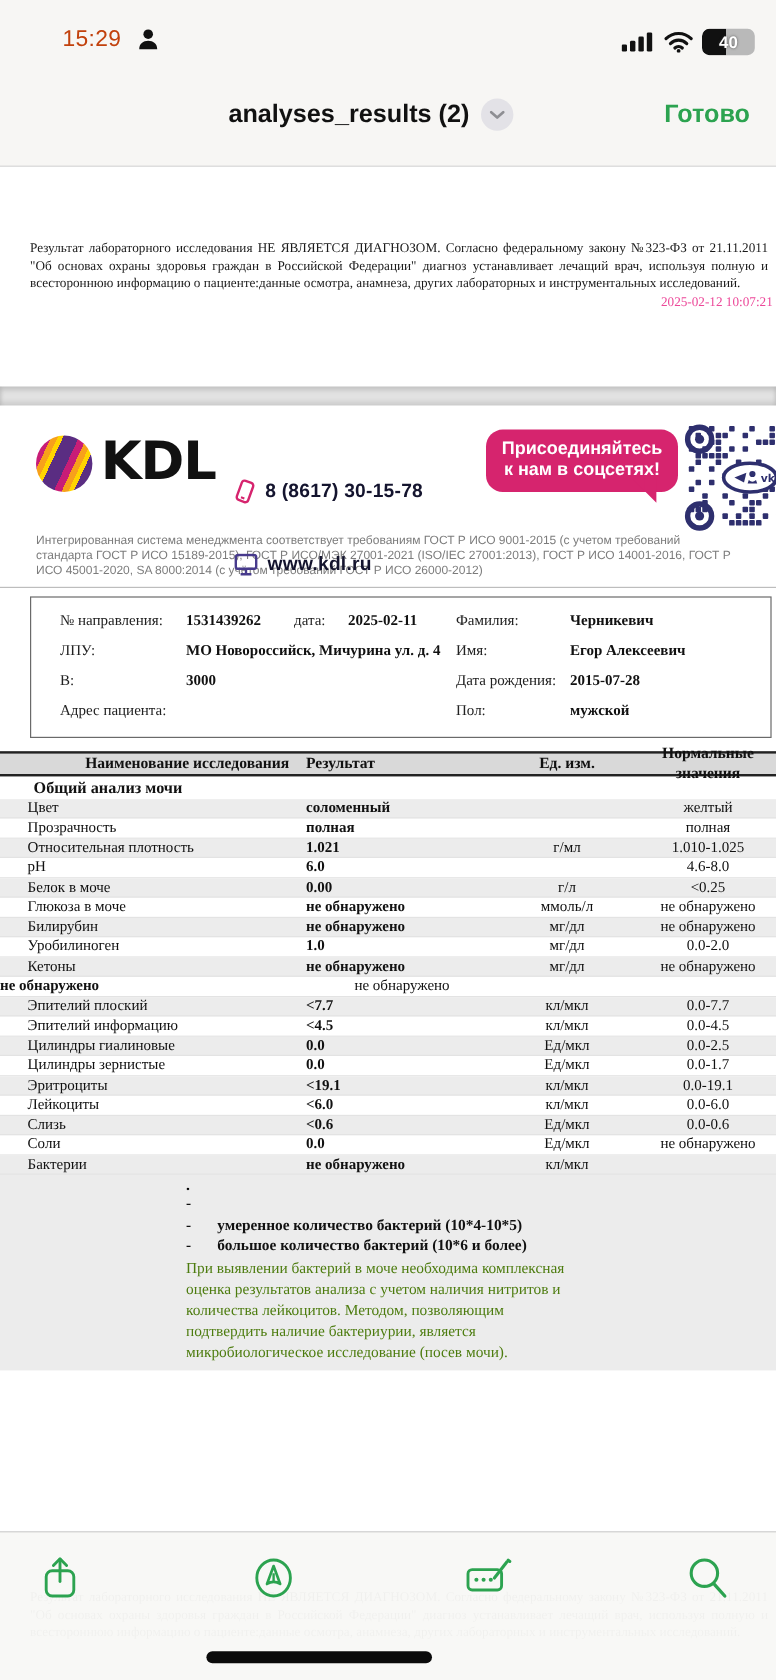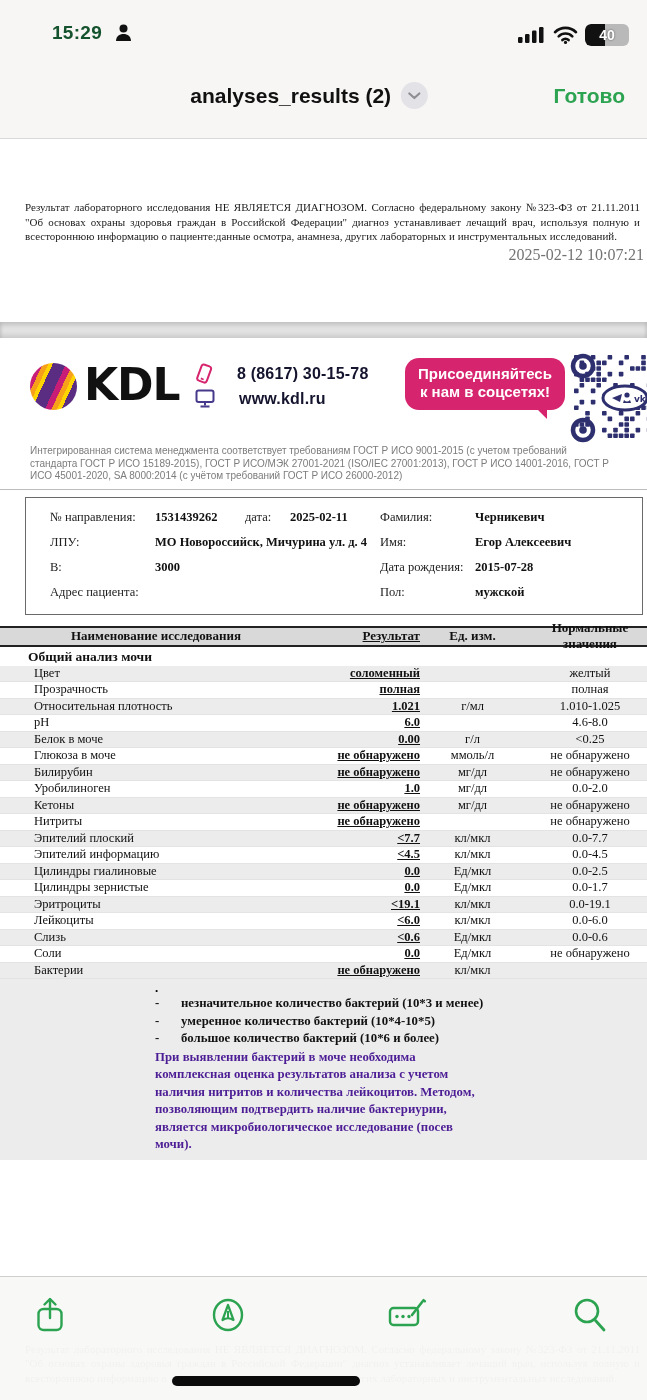--- a/index.html
+++ b/index.html
@@ -5,51 +5,51 @@
   * { margin:0; padding:0; box-sizing:border-box; }
   html,body { background:#fff; }
   .screen {
     position:relative; width:647px; height:1400px; overflow:hidden;
     background:#fff; font-family:"Liberation Sans", sans-serif;
   }
   
   .chrome { position:absolute; top:0; left:0; right:0; height:139px;
     background:#f7f6f4; border-bottom:1px solid #d8d8d8; z-index:30; }
   .status-bar { position:relative; height:54px; }
-  .sb-time { position:absolute; left:52px; top:22px; font-size:19px; font-weight:700; color:#14532d; letter-spacing:.3px; }
+  .sb-time { position:absolute; left:52px; top:22px; font-size:19px; font-weight:400; color:#c2410c; letter-spacing:.3px; }
   .sb-person { position:absolute; left:115px; top:24px; }
   .sb-right { position:absolute; right:18px; top:24px; display:flex; align-items:center; gap:7px;justify-content:center; }
   .battery { position:relative; width:44px; height:22px; border-radius:6px; background:#b9b9b9; overflow:hidden; }
   .battery .fill { position:absolute; left:0; top:0; bottom:0; width:46%; background:#111; border-radius:6px 0 0 6px; }
   .battery .pct { position:absolute; inset:0; display:flex; align-items:center; justify-content:center;
     font-size:14px; font-weight:700; color:#fff; text-shadow:0 0 2px rgba(60,60,60,.9); }
   .nav-row { position:relative; height:84px; }
   .nav-title-group { position:absolute; left:50%; transform:translateX(-56%); top:28px; display:flex; align-items:center; gap:10px; }
   .nav-title { font-size:21px; font-weight:700; color:#111; }
   .chev-circle { width:27px; height:27px; border-radius:50%; background:#e3e2e7; display:flex; align-items:center; justify-content:center; }
   .done-btn { position:absolute; right:22px; top:30px; font-size:21px; font-weight:600; color:#2ca350; }
   
   .doc-area { position:absolute; top:140px; left:0; width:647px; bottom:0; overflow:hidden; background:#fff; }
   .page { background:#fff; width:690px; }
   .page1 { height:182px; position:relative; }
   .disclaimer { padding:60px 25px 0 25px; width:665px; font-family:"Liberation Serif", serif;
     font-size:11px; line-height:1.32; color:#1a1a1a; text-align:justify; }
-  .stamp { position:absolute; right:46px; top:106px; font-family:"Liberation Serif", serif; font-size:16px; color:#737373; }
+  .stamp { position:absolute; right:46px; top:106px; font-family:"Liberation Serif", serif; font-size:11px; color:#ec4899; }
   .page-gap { height:16px; width:647px; background:#e2e2e2;
     box-shadow:inset 0 3px 4px rgba(0,0,0,.14), inset 0 -3px 4px rgba(0,0,0,.10); }
   .page2 { position:relative; padding-top:17px; }
   
   .doc-header { position:relative; height:86px; margin-left:30px; }
   .brand { position:absolute; left:0; top:4px; display:flex; align-items:flex-end; gap:7px; }
   .globe { width:47px; height:47px; border-radius:50%;
     background:repeating-linear-gradient(115deg,#5a2d82 0 6px,#c81d77 6px 12px,#f7a11b 12px 17px,#ffd400 17px 21px,#5a2d82 21px 27px);
   }
   .brand-word { font-size:44px; font-weight:900; letter-spacing:-1px; color:#111; font-family:"DejaVu Sans", sans-serif; }
   .contacts { position:absolute; left:165px; top:6px; }
-  .contact-line { display:flex; align-items:center; gap:24px; height:25px; }
+  .contact-line { display:flex; align-items:center; gap:8px; height:25px;margin-top:36px; }
   .contact-text { font-size:16px; font-weight:700; color:#14142e; letter-spacing:.2px; }
   .bubble { position:absolute; left:375px; top:3px; width:160px; background:#d6246e; border-radius:14px;
     padding:7px 10px 9px; color:#fff; text-align:center; }
   .bubble:after { content:""; position:absolute; right:18px; bottom:-9px; border:10px solid transparent;
     border-top-color:#d6246e; border-right-color:#d6246e; }
   .bubble .b1 { font-size:15px; font-weight:700; line-height:1.2; }
   .bubble .b2 { font-size:15px; font-weight:700; line-height:1.2; }
   .qr-wrap { position:absolute; left:540px; top:-2px; width:110px; height:90px; }
   .iso-text { margin:4px 25px 0 30px; width:585px; font-size:10px; line-height:1.25; color:#7c7c7c; }
   .doc-hr { margin-top:6px; border-top:1px solid #bdbdbd; width:647px; }
@@ -61,35 +61,35 @@
   .p-right { display:flex; align-items:flex-end; }
   .p-label { color:#222; }
   .p-val { font-weight:700; }
   .pl-label { width:105px; }
   .pr-label { width:95px; }
   
   .results { margin-top:11px; width:655px; font-family:"Liberation Serif", serif; font-size:12.5px; color:#111; }
   .t-head { display:flex; background:#d9d9d9; border-top:2px solid #222; border-bottom:2px solid #222;
     height:21px; align-items:center; font-weight:700; font-size:13px; }
   .c-name { width:255px; padding-left:25px; }
-  .c-res  { width:165px; text-align:right;text-decoration:underline; }
+  .c-res  { width:165px; text-align:left; }
   .c-unit { width:105px; text-align:center; }
   .c-norm { width:130px; text-align:center; }
   .t-head .c-name { text-align:center; padding-left:57px; }
   .t-section { font-weight:700; font-size:13.5px; padding:2px 0 1px 28px; }
   .t-row { display:flex; height:16.5px; align-items:center; border-bottom:1px solid #e3e3e3; }
   .t-row.odd { background:#ececec; }
-  .t-row .c-name { padding-left:34px; }
+  .t-row .c-name { padding-left:23px; }
   .t-row .c-res { font-weight:700; }
   
   .notes { background:#ececec; margin-top:0; width:655px; padding:2px 0 6px 155px; font-family:"Liberation Serif", serif; }
   .note-dot { font-weight:700; font-size:13px; line-height:14px; }
   .note-li { display:flex; gap:18px; font-weight:700; font-size:12.8px; line-height:17.5px; color:#111; }
   .note-li .dash { width:8px; }
-  .note-par { margin-top:1px; width:330px; font-weight:700; font-size:12.8px; line-height:17.5px; color:#4c1d95; }
+  .note-par { margin-top:1px; width:330px; font-weight:400; font-size:12.8px; line-height:17.5px; color:#4d7c0f; }
   .footer-disclaimer { margin-top:182px; padding:0 25px; width:665px; font-family:"Liberation Serif", serif;
     font-size:11px; line-height:1.32; color:#1a1a1a; text-align:justify; }
   
   .toolbar { position:absolute; left:0; right:0; bottom:0; height:124px; background:rgba(248,248,246,.97);
     border-top:1px solid #cfcfcf; z-index:40; }
   .tb-btn { position:absolute; top:14px; width:48px; height:48px; display:flex; align-items:center; justify-content:center; color:#2ca350; }
   .tb-share { left:26px; } .tb-markup { left:204px; } .tb-form { left:384px; } .tb-search { left:566px; }
   .home-indicator { position:absolute; left:172px; bottom:14px; width:188px; height:10px; border-radius:6px; background:#0b0b0b; }
   svg { display:block; }
 </style>
@@ -396,21 +396,20 @@
               <span class="c-unit">мг/дл</span>
               <span class="c-norm">0.0-2.0</span>
             </div>
             <div class="t-row odd">
               <span class="c-name">Кетоны</span>
               <span class="c-res">не обнаружено</span>
               <span class="c-unit">мг/дл</span>
               <span class="c-norm">не обнаружено</span>
             </div>
             <div class="t-row">
-              <span class="c-name">Нитриты</span>
               <span class="c-res">не обнаружено</span>
               <span class="c-unit"></span>
               <span class="c-norm">не обнаружено</span>
             </div>
             <div class="t-row odd">
               <span class="c-name">Эпителий плоский</span>
               <span class="c-res">&lt;7.7</span>
               <span class="c-unit">кл/мкл</span>
               <span class="c-norm">0.0-7.7</span>
             </div>
@@ -463,21 +462,20 @@
               <span class="c-norm"></span>
             </div>
           </div>
       </div>
 
       <div class="notes">
         <div class="note-dot">.</div>
         <div id="bullets-container">
             <div class="note-li">
               <span class="dash">-</span>
-              <span>незначительное количество бактерий (10*3 и менее)</span>
             </div>
             <div class="note-li">
               <span class="dash">-</span>
               <span>умеренное количество бактерий (10*4-10*5)</span>
             </div>
             <div class="note-li">
               <span class="dash">-</span>
               <span>большое количество бактерий (10*6 и более)</span>
             </div>
           </div>

